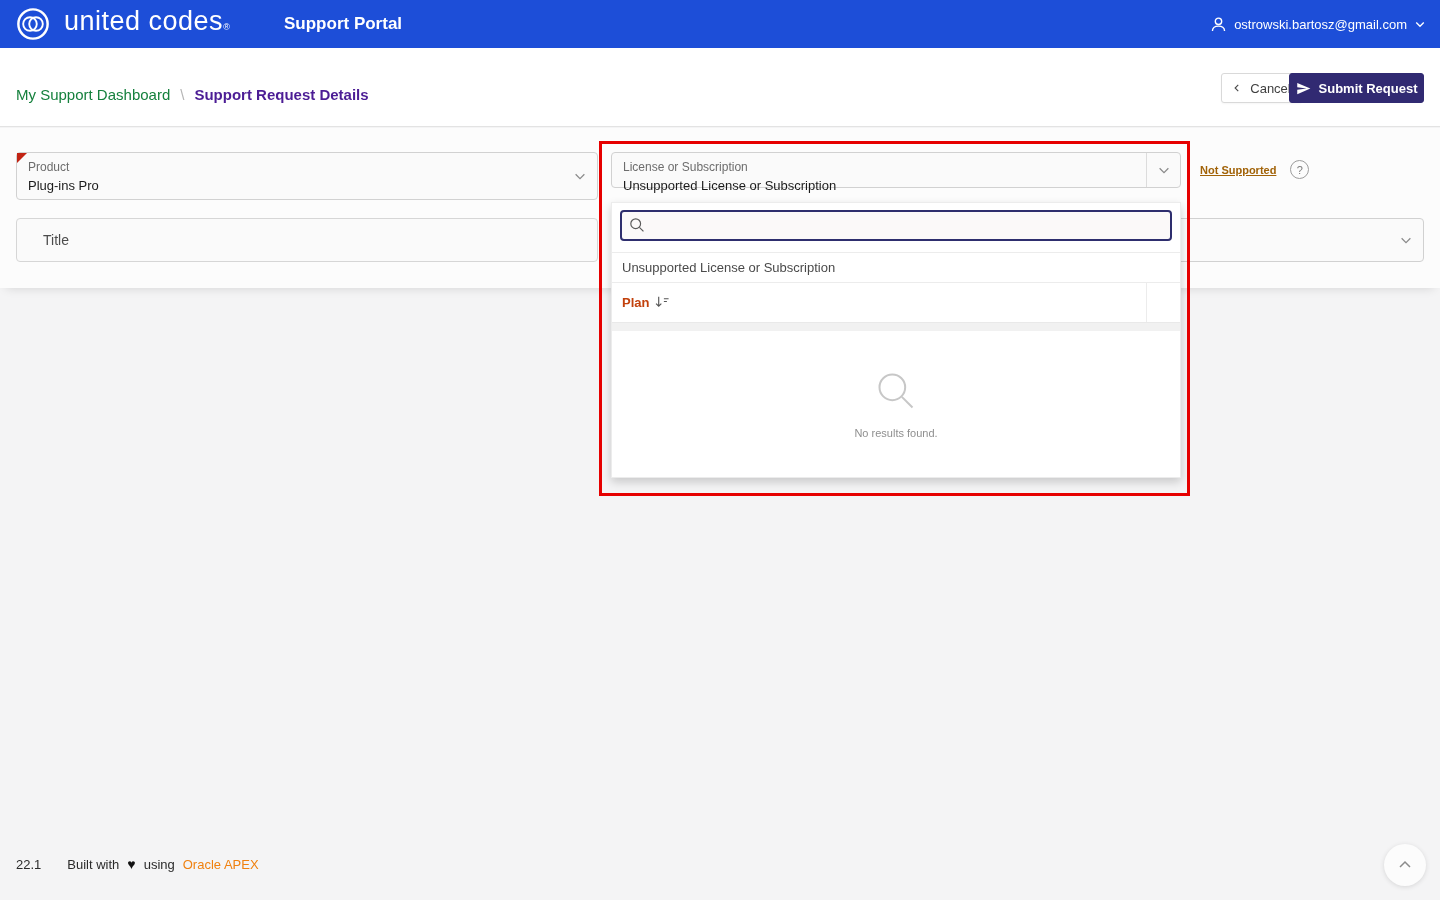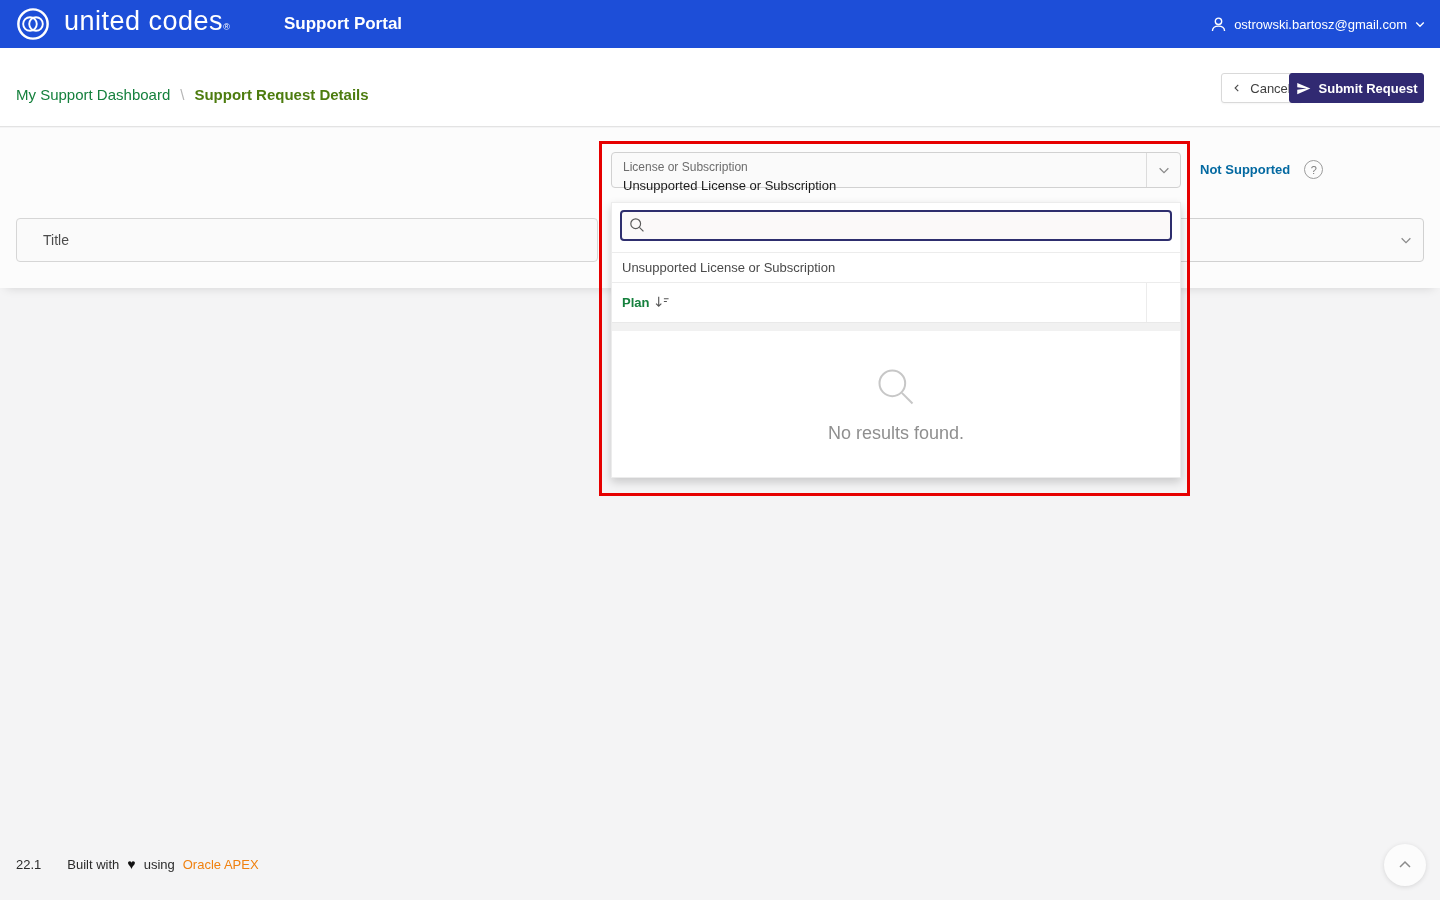--- a/index.html
+++ b/index.html
@@ -14,21 +14,21 @@
   .brand-mark { font-size:9px; vertical-align:baseline; color:#ffffff; }
   .app-title { position:absolute; left:284px; top:14px; font-size:17px; font-weight:700; color:#ffffff; }
   .user-menu { position:absolute; right:14px; top:0; height:48px; display:flex; align-items:center; gap:7px; cursor:pointer; }
   .user-email { color:#ffffff; font-size:13px; }
 
   
   .topbar { position:absolute; left:0; top:48px; width:1440px; height:79px; background:#ffffff; border-bottom:1px solid #e3e3e3; }
   .breadcrumb { position:absolute; left:16px; top:86px; display:flex; align-items:center; gap:10px; font-size:15px; }
   .crumb-parent { color:#15803d; cursor:pointer; }
   .crumb-sep { color:#b5b5b5; }
-  .crumb-current { color:#4d7c0f; font-weight:600; }
+  .crumb-current { color:#4c1d95; font-weight:600; }
   .btn { position:absolute; top:73px; height:30px; display:flex; align-items:center; justify-content:center; gap:8px; border-radius:3px; font-size:13px; cursor:pointer; }
   .btn-cancel { left:1204px; width:81px; background:#ffffff; border:1px solid #d9d9d9; color:#3f3f3f; box-shadow:0 1px 2px rgba(0,0,0,0.04);margin-left:17px; }
   .btn-submit { left:1289px; width:135px; background:#312a72; border:1px solid #312a72; color:#ffffff; font-weight:700; }
 
   
   .content-card { position:absolute; left:0; top:128px; width:1440px; height:160px; background:#fcfcfc; box-shadow:0 6px 10px -6px rgba(0,0,0,0.14); }
 
   
   .combo { position:absolute; background:#fafafa; border:1px solid #d1d1d1; border-radius:4px; cursor:pointer; }
   .combo-label { position:absolute; left:11px; top:7px; font-size:12px; color:#6d6d6d; }
@@ -36,35 +36,35 @@
   .combo-chev { position:absolute; right:0; top:0; width:34px; height:100%; display:flex; align-items:center; justify-content:center; }
   .combo-chev.divided { border-left:1px solid #dcdcdc; }
   .req-corner { position:absolute; left:0; top:0; width:0; height:0; border-top:10px solid #c22313; border-right:10px solid transparent; }
   #product-field { left:16px; top:152px; width:582px; height:48px; }
   #license-field { left:611px; top:152px; width:570px; height:36px; z-index:4; }
   #title-field { left:16px; top:218px; width:582px; height:44px; background:#fafafa; border:1px solid #d6d6d6; border-radius:4px; position:absolute; display:flex; align-items:center; padding-left:26px; cursor:text; }
   .title-label { font-size:14px; color:#4c4c4c; }
   #right-select { left:990px; top:218px; width:434px; height:44px; z-index:1; }
 
   .status-row { position:absolute; left:1200px; top:160px; display:flex; align-items:center; gap:14px; }
-  .status-text { font-size:13px; font-weight:700; color:#0369a1; }
+  .status-text { font-size:11px; font-weight:700; color:#a16207;text-decoration:underline; }
   .help-badge { width:19px; height:19px; border:1px solid #9c9c9c; border-radius:50%; color:#7c7c7c; font-size:11px; display:flex; align-items:center; justify-content:center; cursor:pointer; background:#fcfcfc; }
 
   
   .dropdown-panel { position:absolute; left:611px; top:202px; width:570px; height:276px; background:#ffffff; z-index:5; box-shadow:0 4px 9px rgba(0,0,0,0.18); border:1px solid #ececec; }
   .search-box { position:absolute; left:8px; top:7px; width:552px; height:31px; border:2px solid #2e2e6e; border-radius:4px; background:#fbf9f9; }
   .search-input { position:absolute; left:28px; top:0; width:515px; height:27px; border:none; outline:none; background:transparent; font-size:13px; font-family:"Liberation Sans", sans-serif; color:#333; }
   .search-icon-holder { position:absolute; left:7px; top:5px; }
   .dd-option { position:absolute; left:0; top:49px; width:568px; height:30px; border-top:1px solid #ececec; display:flex; align-items:center; padding-left:10px; font-size:13px; color:#4a4a4a; cursor:pointer; background:#ffffff; }
   .dd-grid-header { position:absolute; left:0; top:79px; width:568px; height:40px; border-top:1px solid #ececec; background:#ffffff; display:flex; align-items:center; padding-left:10px; gap:5px; }
-  .dd-grid-header .col-label { font-size:13px; font-weight:700; color:#15803d; }
+  .dd-grid-header .col-label { font-size:13px; font-weight:700; color:#c2410c; }
   .dd-header-endcell { position:absolute; right:0; top:0; width:34px; height:40px; border-left:1px solid #ececec; }
   .dd-gray-strip { position:absolute; left:0; top:119px; width:568px; height:9px; background:#f1f1f1; border-top:1px solid #e9e9e9; }
   .dd-results { position:absolute; left:0; top:128px; width:568px; height:146px; background:#ffffff; display:flex; flex-direction:column; align-items:center; justify-content:center; gap:14px; }
-  .no-results-text { font-size:18px; color:#8f8f8f; }
+  .no-results-text { font-size:11px; color:#8f8f8f; }
 
   
   .annotation-box { position:absolute; left:599px; top:141px; width:591px; height:355px; border:3px solid #e60000; z-index:10; pointer-events:none; }
 
   
   .app-footer { position:absolute; left:16px; top:856px; display:flex; align-items:center; gap:8px; font-size:13px; color:#2b2b2b; }
   .footer-version { margin-right:18px; }
   .heart { font-size:14px; color:#111; }
   .footer-link { color:#f0810f; cursor:pointer; }
   .scroll-top { position:absolute; left:1384px; top:844px; width:42px; height:42px; border-radius:50%; background:#fcfcfc; box-shadow:0 1px 5px rgba(0,0,0,0.12); display:flex; align-items:center; justify-content:center; cursor:pointer; }
@@ -120,20 +120,30 @@
     <span>
       <svg width="15" height="15" viewBox="0 0 24 24" fill="#ffffff">
           <path d="M2.01 21L23 12 2.01 3 2 10l15 2-15 2z"></path>
         </svg>
     </span>
     <span>Submit Request</span>
   </div>
 
   <div class="content-card"></div>
 
+  <div class="combo" id="product-field">
+    <span class="req-corner"></span>
+    <span class="combo-label">Product</span>
+    <span class="combo-value">Plug-ins Pro</span>
+    <span class="combo-chev">
+      <svg width="14" height="14" viewBox="0 0 16 16" fill="none" stroke="#8a8a8a" stroke-width="1.4">
+          <path d="M3 6l5 5 5-5"></path>
+        </svg>
+    </span>
+  </div>
 
   <div class="combo" id="right-select">
     <span class="combo-chev">
       <svg width="14" height="14" viewBox="0 0 16 16" fill="none" stroke="#8a8a8a" stroke-width="1.4">
           <path d="M3 6l5 5 5-5"></path>
         </svg>
     </span>
   </div>
 
   <div id="title-field">

